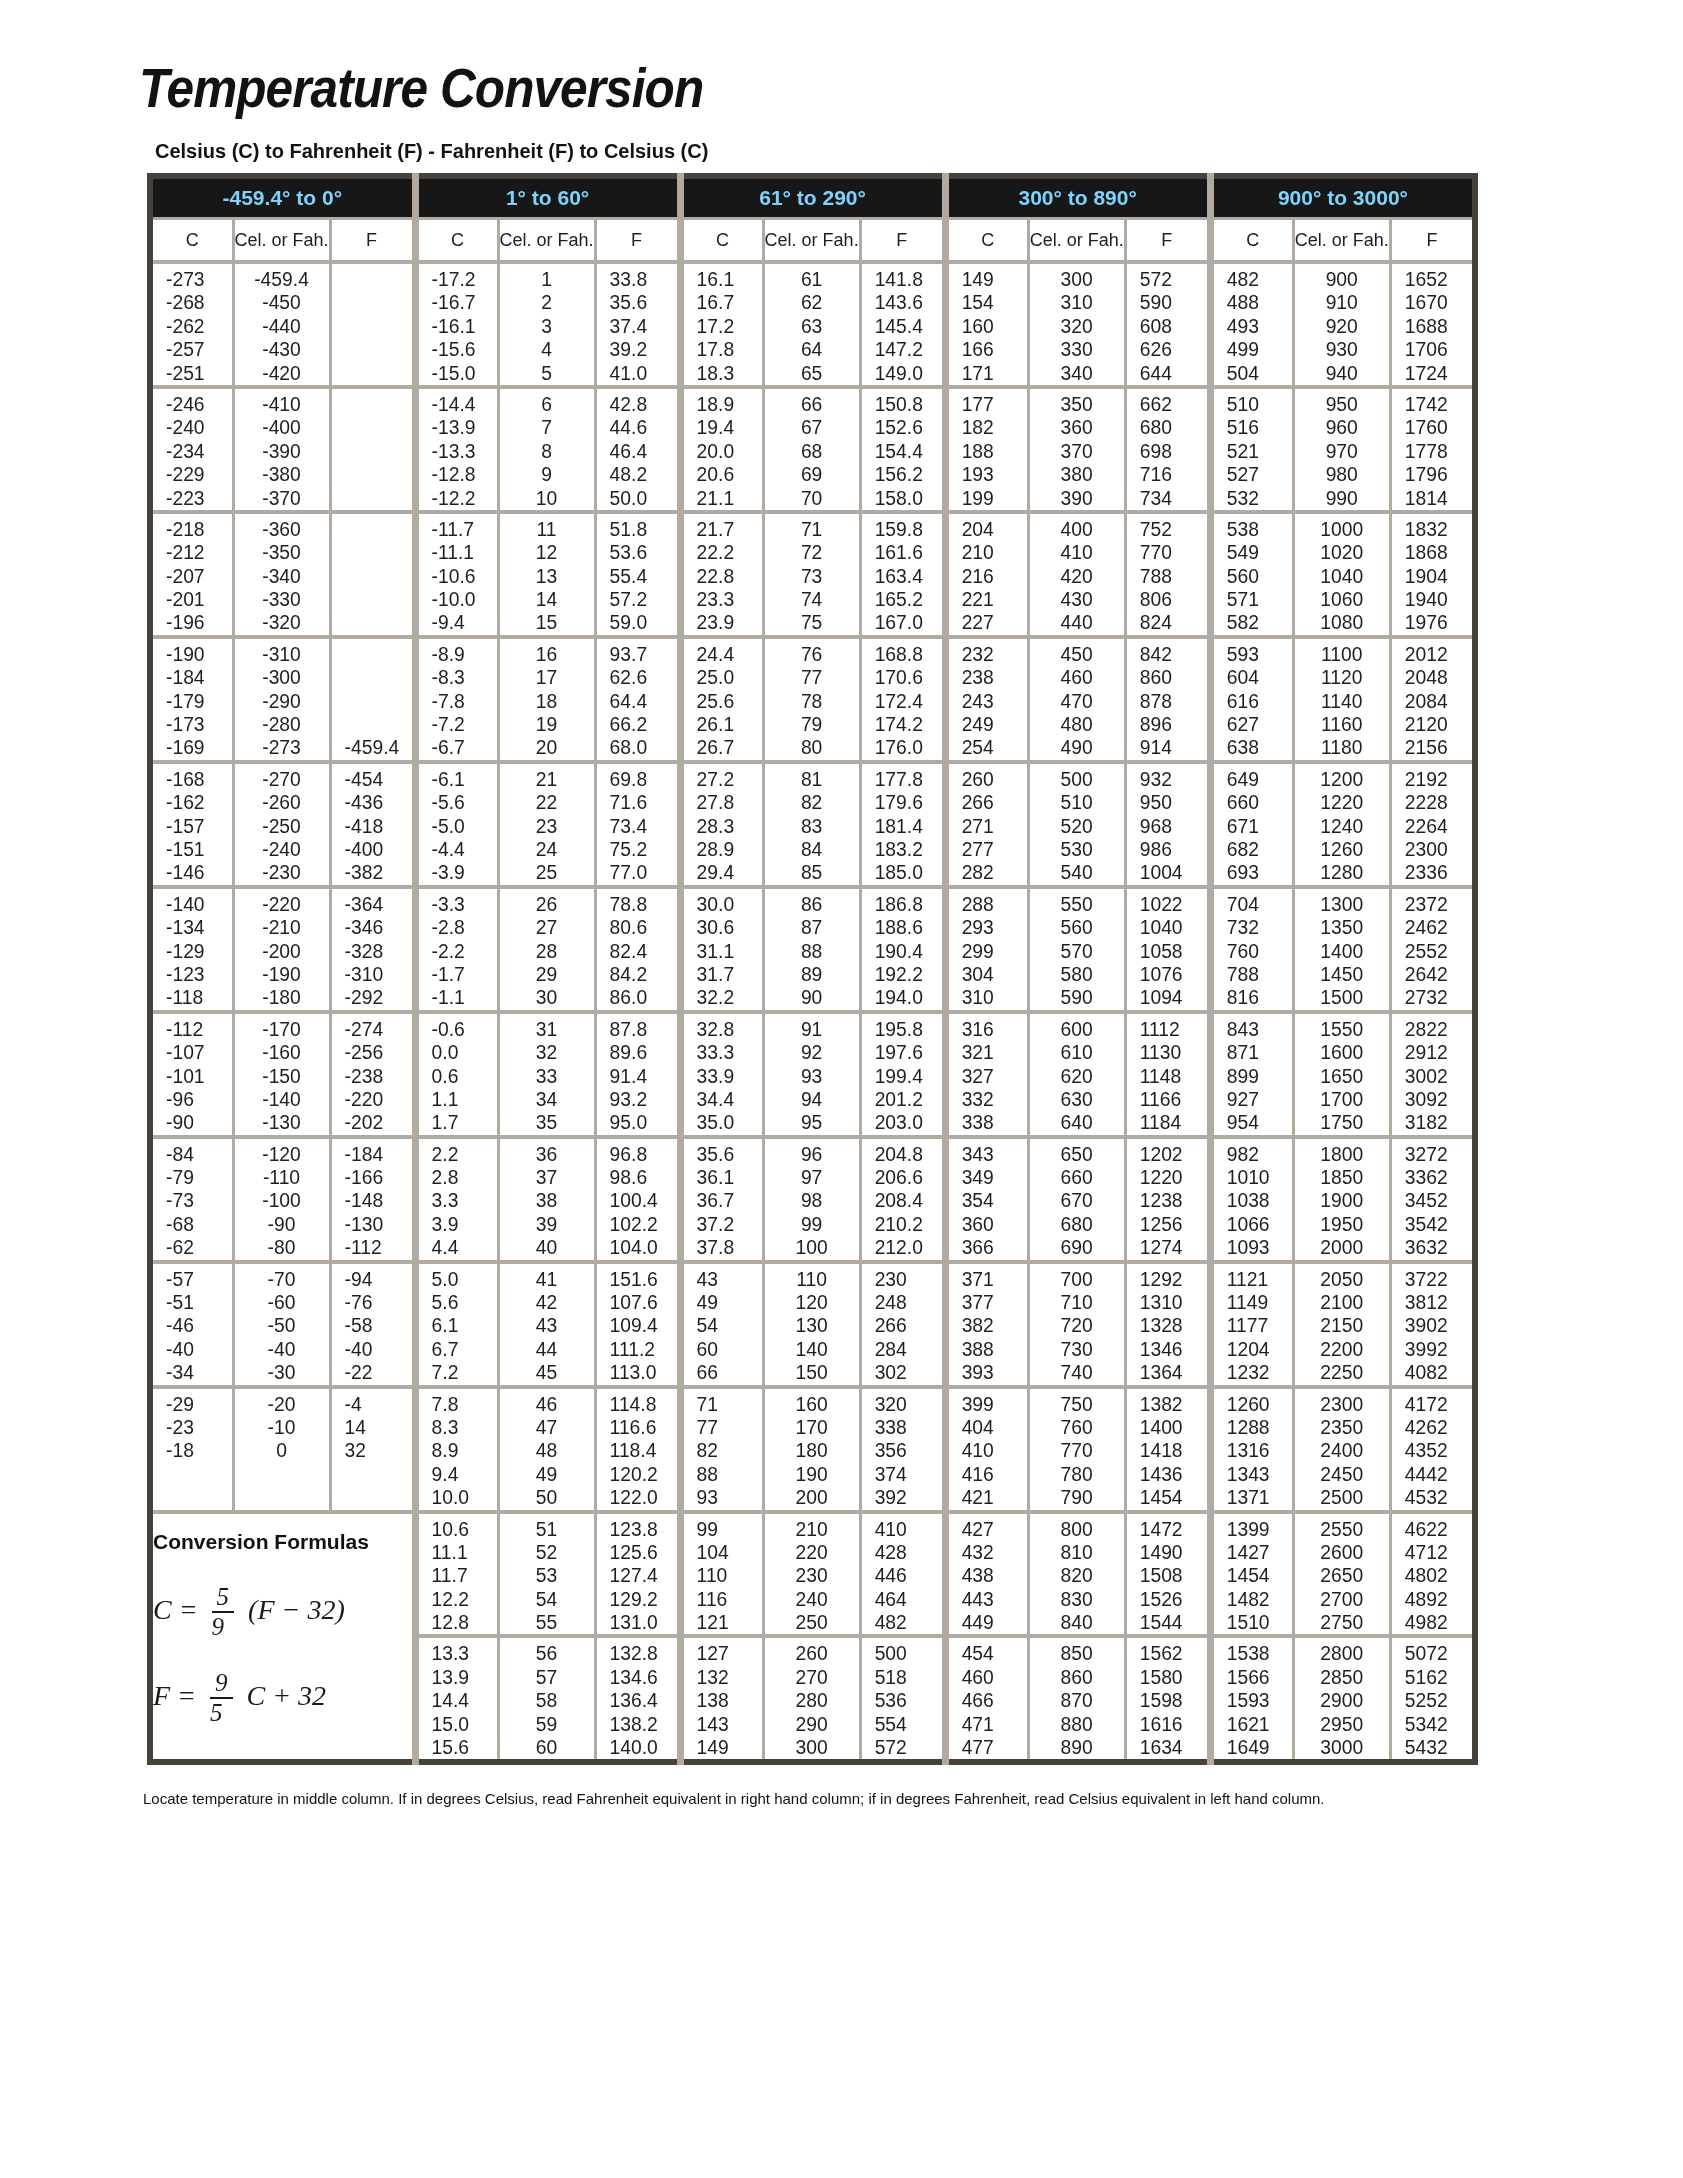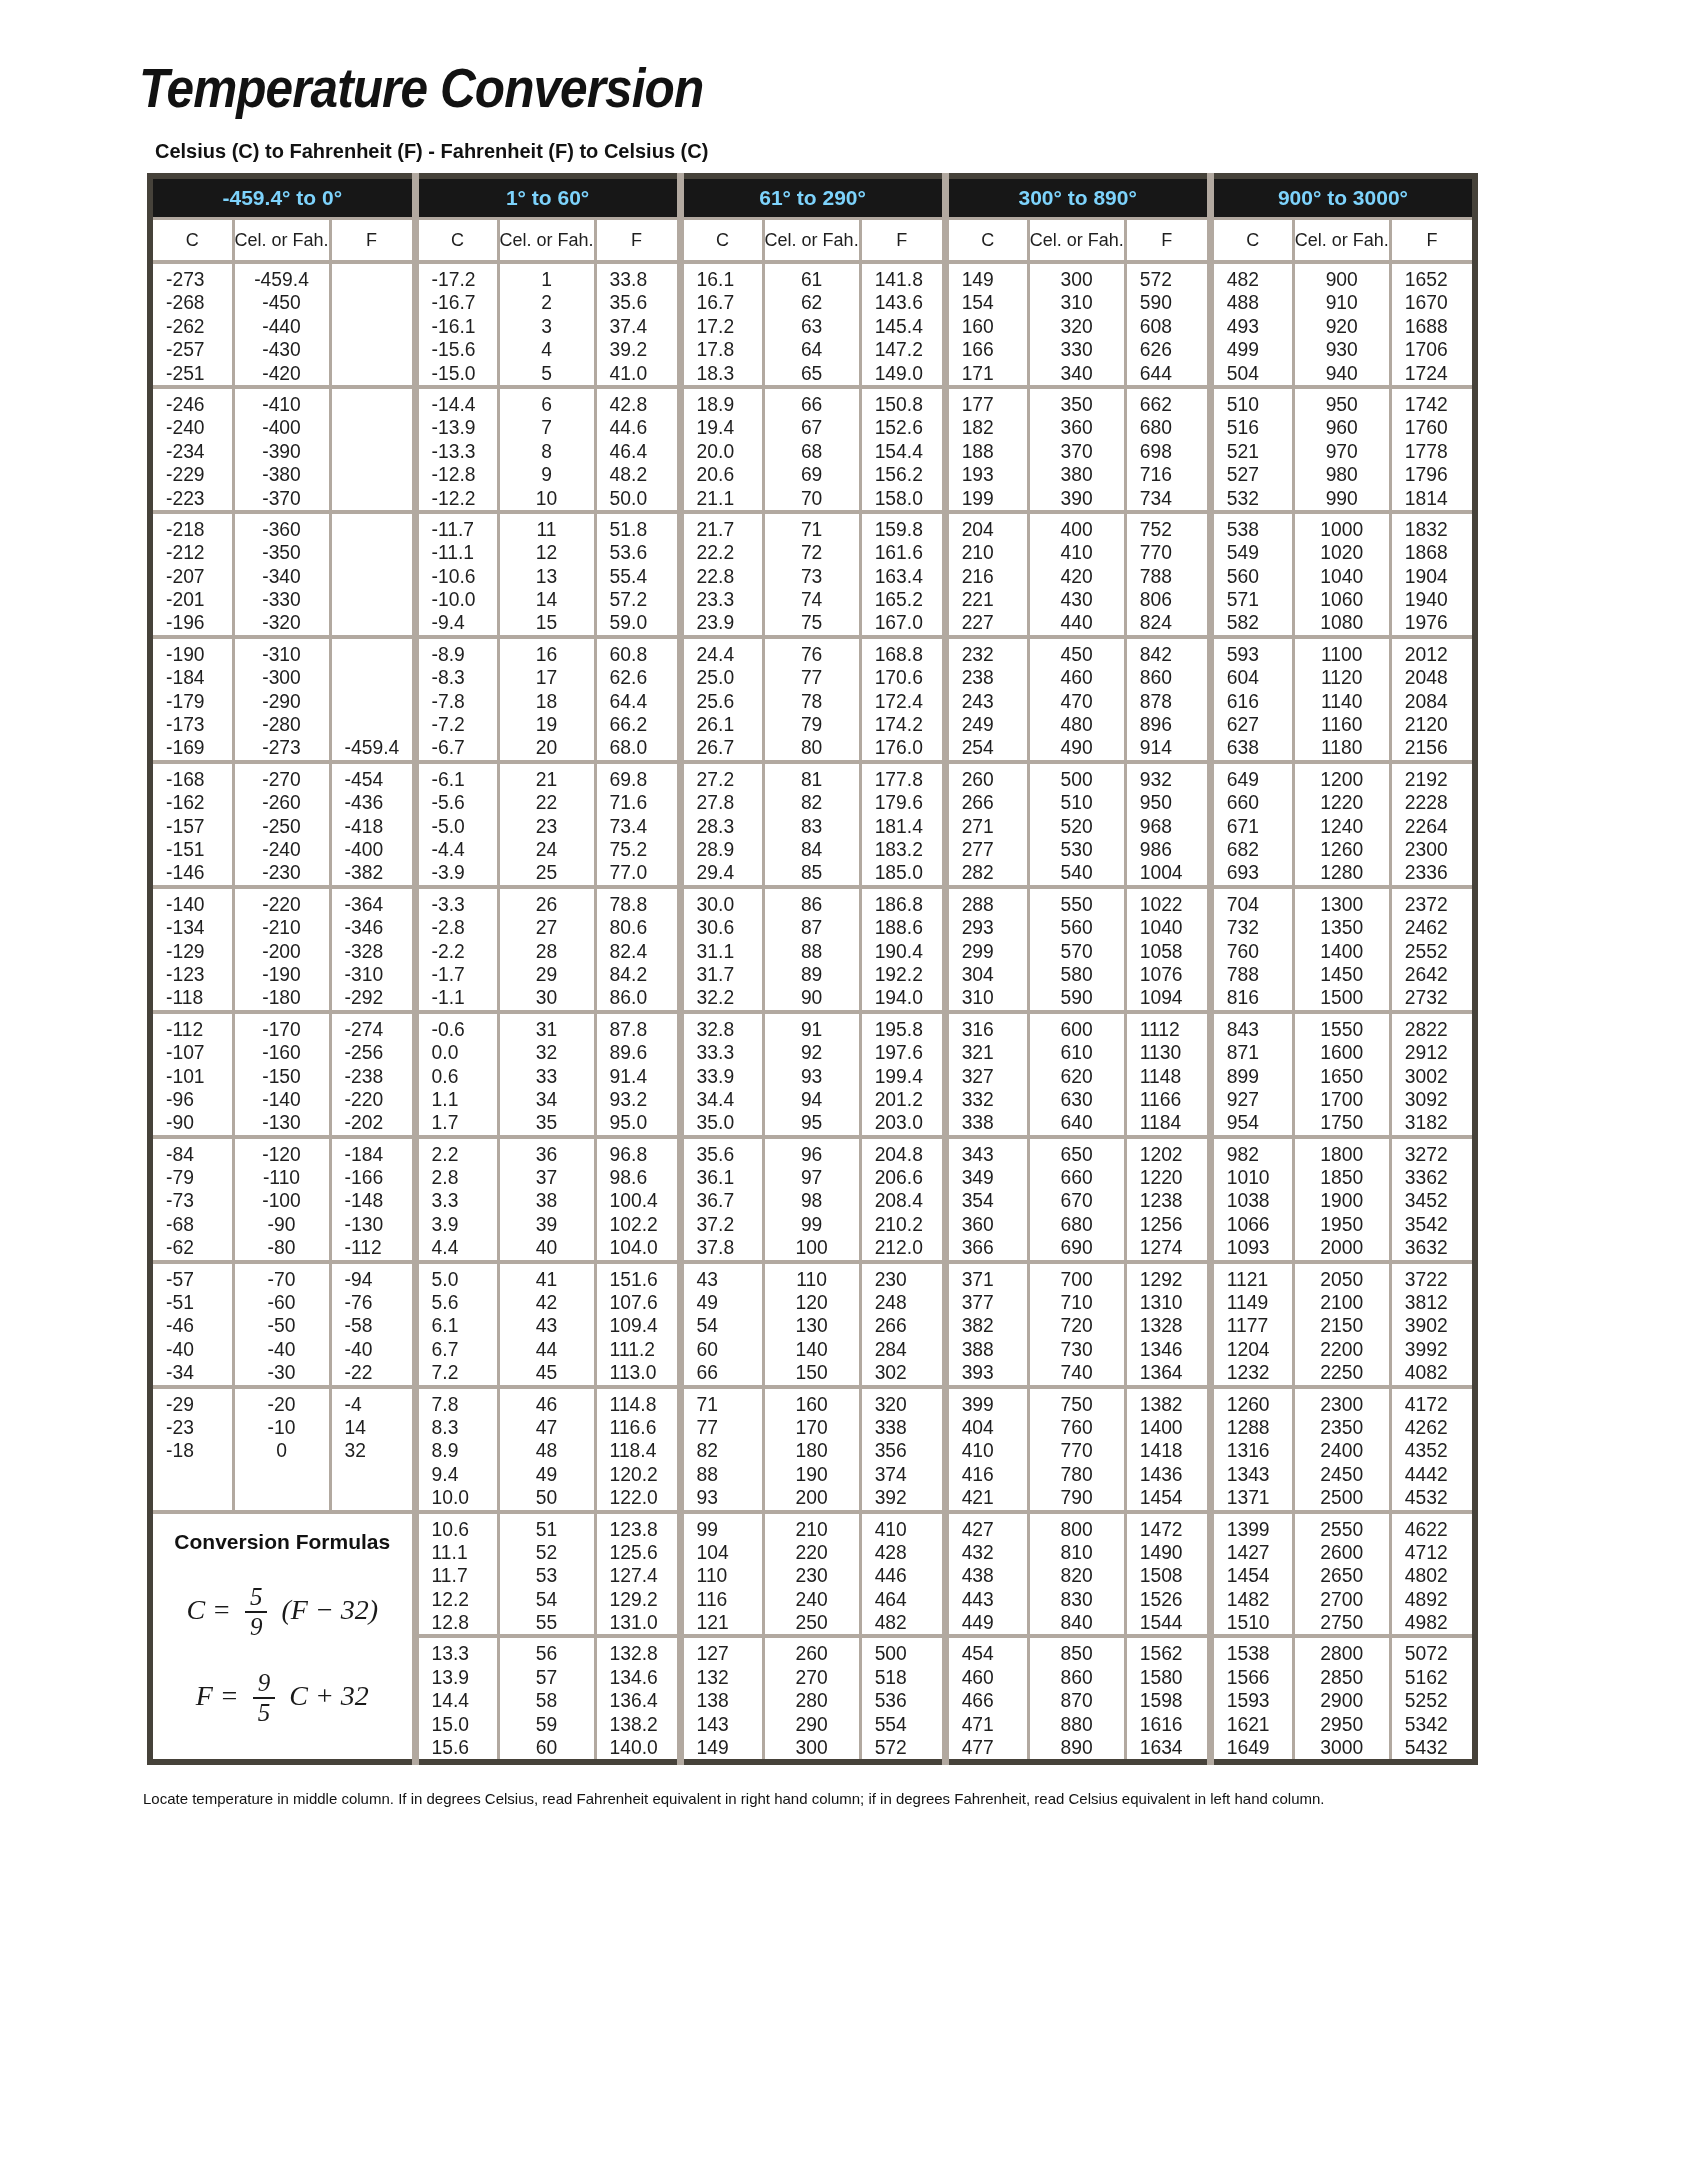--- a/index.html
+++ b/index.html
@@ -27,21 +27,21 @@
   th.band{background:#171717;color:#7dd3fc;font-weight:bold;font-size:21px;height:38px;text-align:center;}
   tr.colhead-row{border-top:3px solid #b2a9a0;}
   tr.colhead-row th{font-weight:normal;font-size:18px;height:40px;text-align:center;white-space:nowrap;overflow:hidden;}
   tbody tr{border-top:4px solid #b2a9a0;height:124px;}
   td{vertical-align:top;font-size:19.3px;}
   td .line{height:23.4px;line-height:23.4px;white-space:nowrap;}
   td.side{text-align:left;padding:4px 0 0 13px;}
   td.mid{text-align:center;padding-top:4px;}
 
   
-  td.formulas{text-align:center;vertical-align:top;}
+  td.formulas{vertical-align:top;}
   .formulas-heading{font-size:21px;font-weight:bold;margin-top:16px;color:#121212;}
   .formula{margin-top:30px;font-family:"Liberation Serif",serif;font-style:italic;font-size:28px;color:#1a1a1a;}
   .frac{display:inline-block;vertical-align:middle;margin:0 7px;font-size:25px;line-height:1.05;}
   .fnum{display:block;border-bottom:2px solid #1a1a1a;padding:0 5px 1px;}
   .fden{display:block;padding-top:1px;}
 
   
   .footer{margin:18px 0 0 2px;font-size:15px;line-height:31px;max-width:1376px;color:#121212;}
 </style>
 </head>
@@ -450,21 +450,21 @@
             <div class="line">-6.7</div>
           </td>
           <td class="mid">
             <div class="line">16</div>
             <div class="line">17</div>
             <div class="line">18</div>
             <div class="line">19</div>
             <div class="line">20</div>
           </td>
           <td class="side">
-            <div class="line">60.8</div>
+            <div class="line">93.7</div>
             <div class="line">62.6</div>
             <div class="line">64.4</div>
             <div class="line">66.2</div>
             <div class="line">68.0</div>
           </td>
           <td class="side gs">
             <div class="line">24.4</div>
             <div class="line">25.0</div>
             <div class="line">25.6</div>
             <div class="line">26.1</div>

